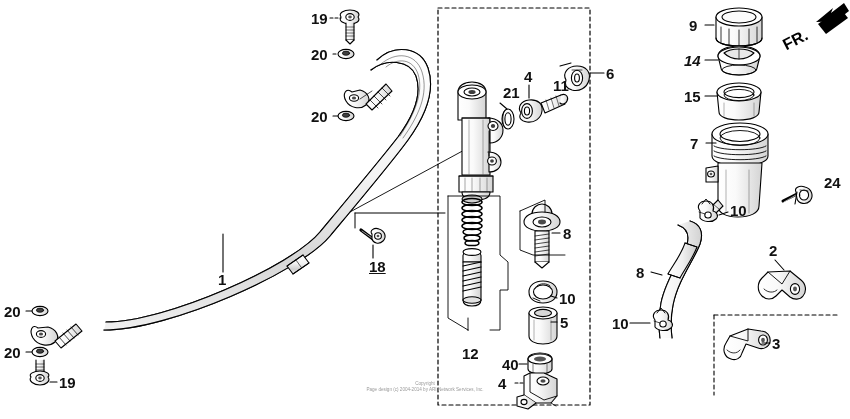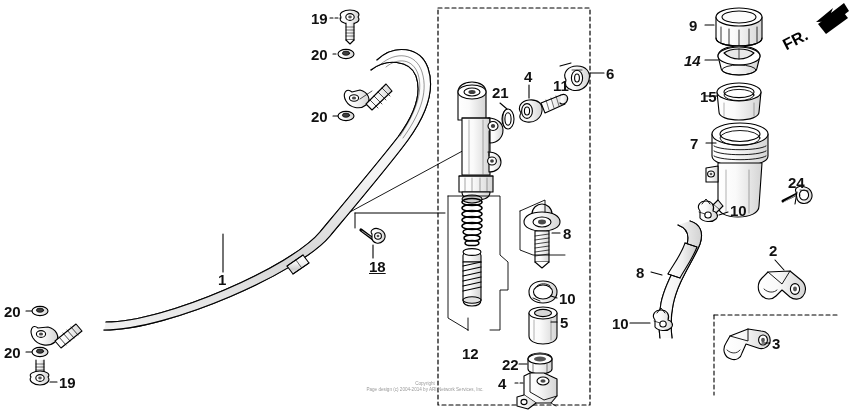--- a/index.html
+++ b/index.html
@@ -447,42 +447,42 @@
 
 <div class="cal" style="left:311px;top:11px;">19</div>
 <div class="cal" style="left:311px;top:47px;">20</div>
 <div class="cal" style="left:311px;top:109px;">20</div>
 <div class="cal" style="left:4px;top:304px;">20</div>
 <div class="cal" style="left:4px;top:345px;">20</div>
 <div class="cal" style="left:59px;top:375px;">19</div>
 <div class="cal" style="left:218px;top:272px;">1</div>
 <div class="cal" style="left:369px;top:259px;text-decoration:underline;">18</div>
 
-<div class="cal" style="left:492px;top:85px;">21</div>
+<div class="cal" style="left:503px;top:85px;">21</div>
 <div class="cal" style="left:524px;top:69px;">4</div>
 <div class="cal" style="left:553px;top:66px;margin-top:12px;">11</div>
 <div class="cal" style="left:606px;top:66px;">6</div>
 
 <div class="cal" style="left:462px;top:346px;">12</div>
 <div class="cal" style="left:563px;top:226px;">8</div>
 <div class="cal" style="left:559px;top:291px;">10</div>
 <div class="cal" style="left:560px;top:315px;">5</div>
-<div class="cal" style="left:502px;top:357px;">22</div>
+<div class="cal" style="left:502px;top:357px;">40</div>
 <div class="cal" style="left:498px;top:376px;">4</div>
 
 <div class="cal" style="left:689px;top:18px;">9</div>
 <div class="cal" style="left:684px;top:53px;font-style:italic;">14</div>
-<div class="cal" style="left:684px;top:89px;margin-left:16px;">15</div>
+<div class="cal" style="left:684px;top:89px;">15</div>
 <div class="cal" style="left:690px;top:136px;">7</div>
 <div class="cal" style="left:730px;top:203px;">10</div>
 <div class="cal" style="left:636px;top:265px;">8</div>
 <div class="cal" style="left:612px;top:316px;">10</div>
 <div class="cal" style="left:769px;top:243px;">2</div>
 <div class="cal" style="left:772px;top:336px;">3</div>
-<div class="cal" style="left:788px;top:175px;">24</div>
+<div class="cal" style="left:824px;top:175px;">24</div>
 
 <div class="frtxt" style="left:788px;top:36px;">FR.</div>
 
 <div class="copy" style="left:345px;top:381px;width:160px;">
   <div>Copyright</div>
   <div>Page design (c) 2004-2014 by ARI Network Services, Inc.</div>
 </div>
 
 </div>
 

